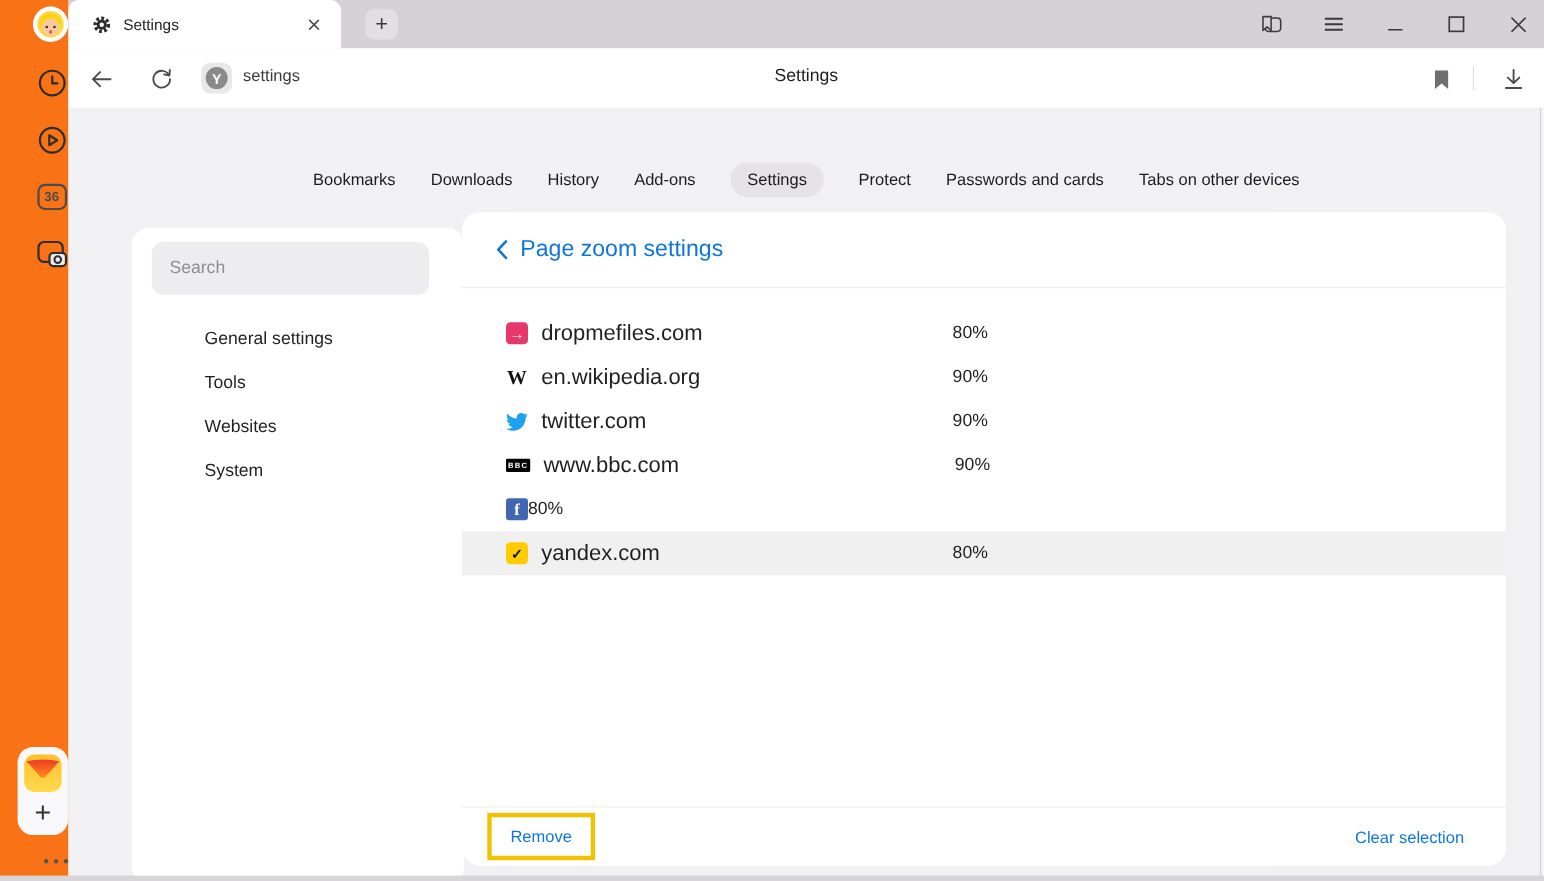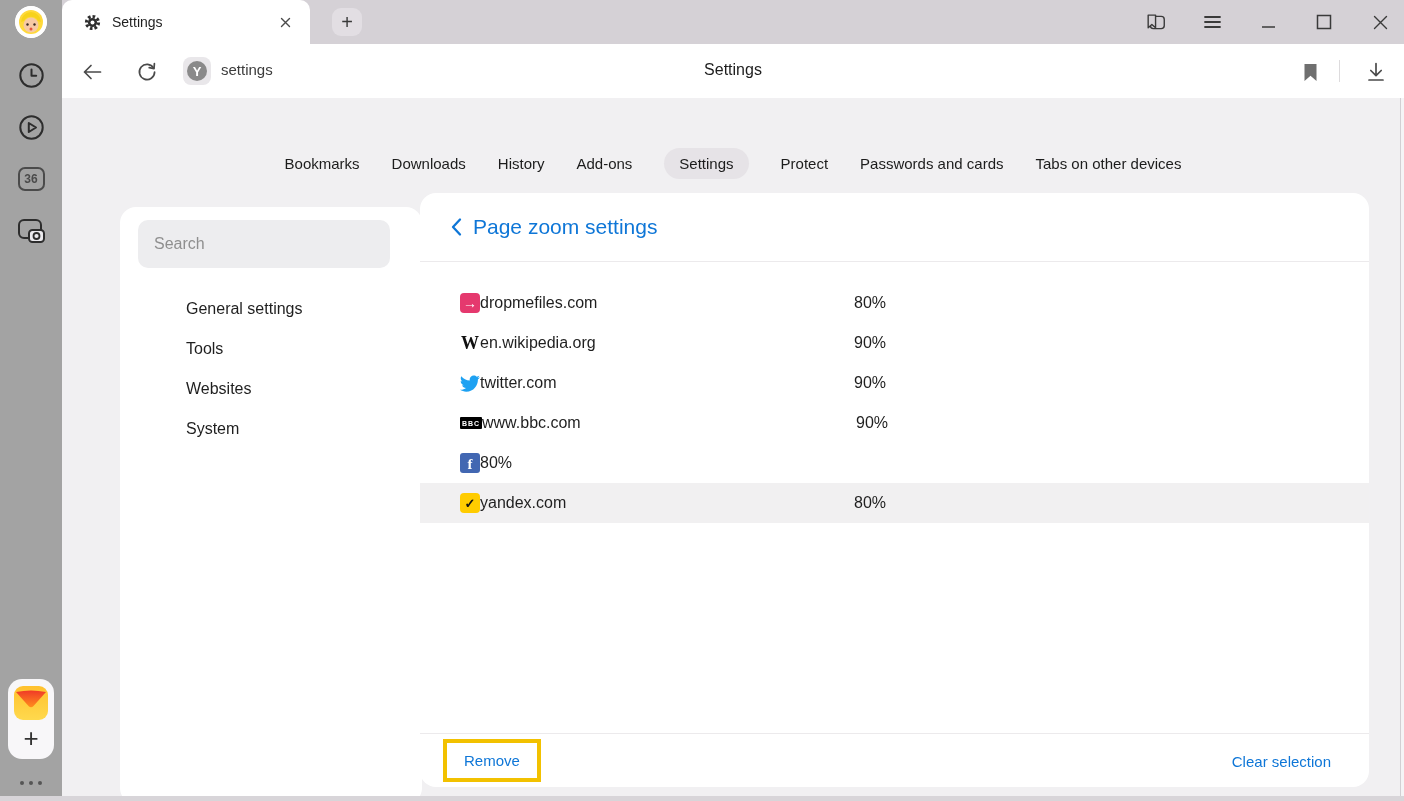--- a/index.html
+++ b/index.html
@@ -7,21 +7,21 @@
   body {
     font-family:"Liberation Sans", sans-serif;
     background:#f1f0f2;
     position:relative;
     overflow:hidden;
     color:#1f1f1f;
   }
   
   .sidebar {
     position:absolute; left:0; top:0; width:62px; height:801px;
-    background:#a3a3a3; display:flex; flex-direction:column; align-items:center; z-index:6;
+    background:#f97316; display:flex; flex-direction:column; align-items:flex-end; z-index:6;
   }
   .avatar { width:32px; height:32px; border-radius:50%; background:#fff; margin-top:6px; overflow:hidden; cursor:pointer; }
   .side-icon { width:30px; height:30px; margin-top:22px; display:flex; align-items:center; justify-content:center; cursor:pointer; }
   .tab-counter {
     width:27px; height:24px; border:2px solid #4b4b4b; border-radius:7px;
     display:flex; align-items:center; justify-content:center;
     font-size:12px; color:#4b4b4b; font-weight:bold;
   }
   .side-spacer { flex:1; }
   .mail-card {
@@ -97,21 +97,21 @@
   .panel-title { font-size:21px; color:#0e76d7; margin-left:5px; }
   .site-list { flex:none; padding-top:21px; }
   .site-row { height:40px; display:flex; align-items:center; padding:0 40px; cursor:pointer; }
   .site-row.selected { background:#f1f0f1; }
   .fav { width:20px; height:20px; flex:none; display:flex; align-items:center; justify-content:center; }
   .fav-drop { background:#e5396e; border-radius:4px; color:#fff; font-size:14px; font-weight:bold; }
   .fav-wiki { font-family:"Liberation Serif", serif; font-weight:bold; font-size:18px; color:#101010; }
   .fav-bbc  { background:#000; color:#fff; font-size:7px; font-weight:bold; letter-spacing:1px; height:12px; width:22px; border-radius:1px; }
   .fav-fb   { background:#4267b2; border-radius:3px; color:#fff; font-family:"Liberation Serif", serif; font-weight:bold; font-size:15px; padding-top:3px; }
   .fav-check{ background:#ffcc00; border-radius:4px; color:#111; font-size:13px; font-weight:bold; }
-  .site-name { width:374px; font-size:16px; }
+  .site-name { margin-left:12px; width:374px; font-size:20px; }
   .site-zoom { font-size:16px; }
   .panel-spacer { flex:1; }
   .panel-footer { height:54px; flex:none; border-top:1px solid #eceaec; position:relative; }
   .remove-btn {
     position:absolute; left:23px; top:5px; border:4px solid #f2c100;
     padding:9px 17px; font-size:15px; color:#0e76d7; background:#fff; cursor:pointer;
   }
   .clear-btn { position:absolute; right:38px; top:19px; font-size:15px; color:#0e76d7; cursor:pointer; }
   .bottom-strip { position:absolute; left:0; right:0; bottom:0; height:5px; background:#d8d5d9; z-index:9; }
 </style>

